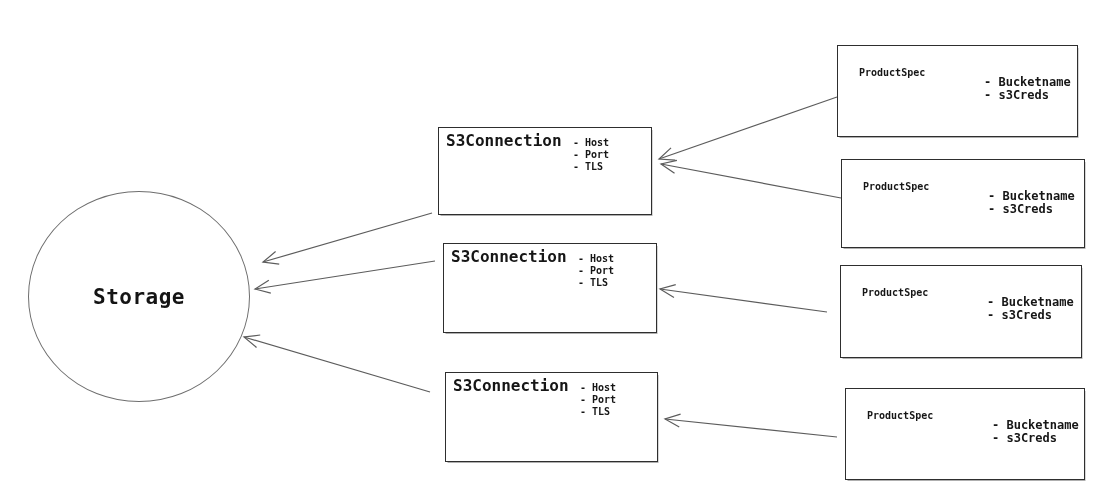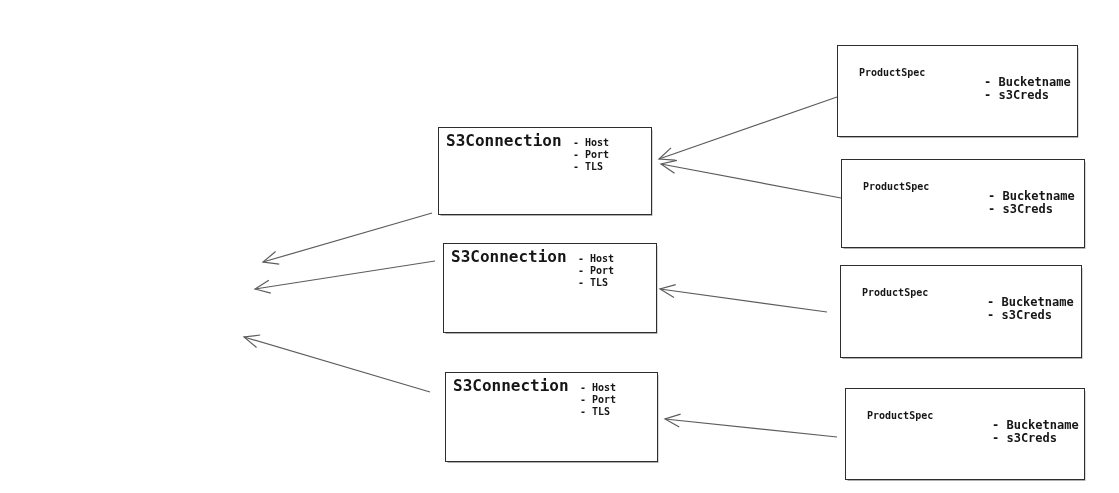--- a/index.html
+++ b/index.html
@@ -94,20 +94,23 @@
     </defs>
   <line x1="837" y1="97" x2="659" y2="159" marker-end="url(#arrowhead)"></line>
       <line x1="841" y1="198" x2="661" y2="164" marker-end="url(#arrowhead)"></line>
       <line x1="827" y1="312" x2="660" y2="289" marker-end="url(#arrowhead)"></line>
       <line x1="837" y1="437" x2="665" y2="419" marker-end="url(#arrowhead)"></line>
       <line x1="432" y1="213" x2="263" y2="262" marker-end="url(#arrowhead)"></line>
       <line x1="435" y1="261" x2="255" y2="289" marker-end="url(#arrowhead)"></line>
       <line x1="430" y1="392" x2="244" y2="337" marker-end="url(#arrowhead)"></line>
     </svg>
 
+  <div class="node circle">
+    <span class="label">Storage</span>
+  </div>
 
   <div class="node box s3c" id="s3c1">
     <div class="title">S3Connection</div>
     <div class="attrs">
       <div>- Host</div>
       <div>- Port</div>
       <div>- TLS</div>
     </div>
   </div>
 

